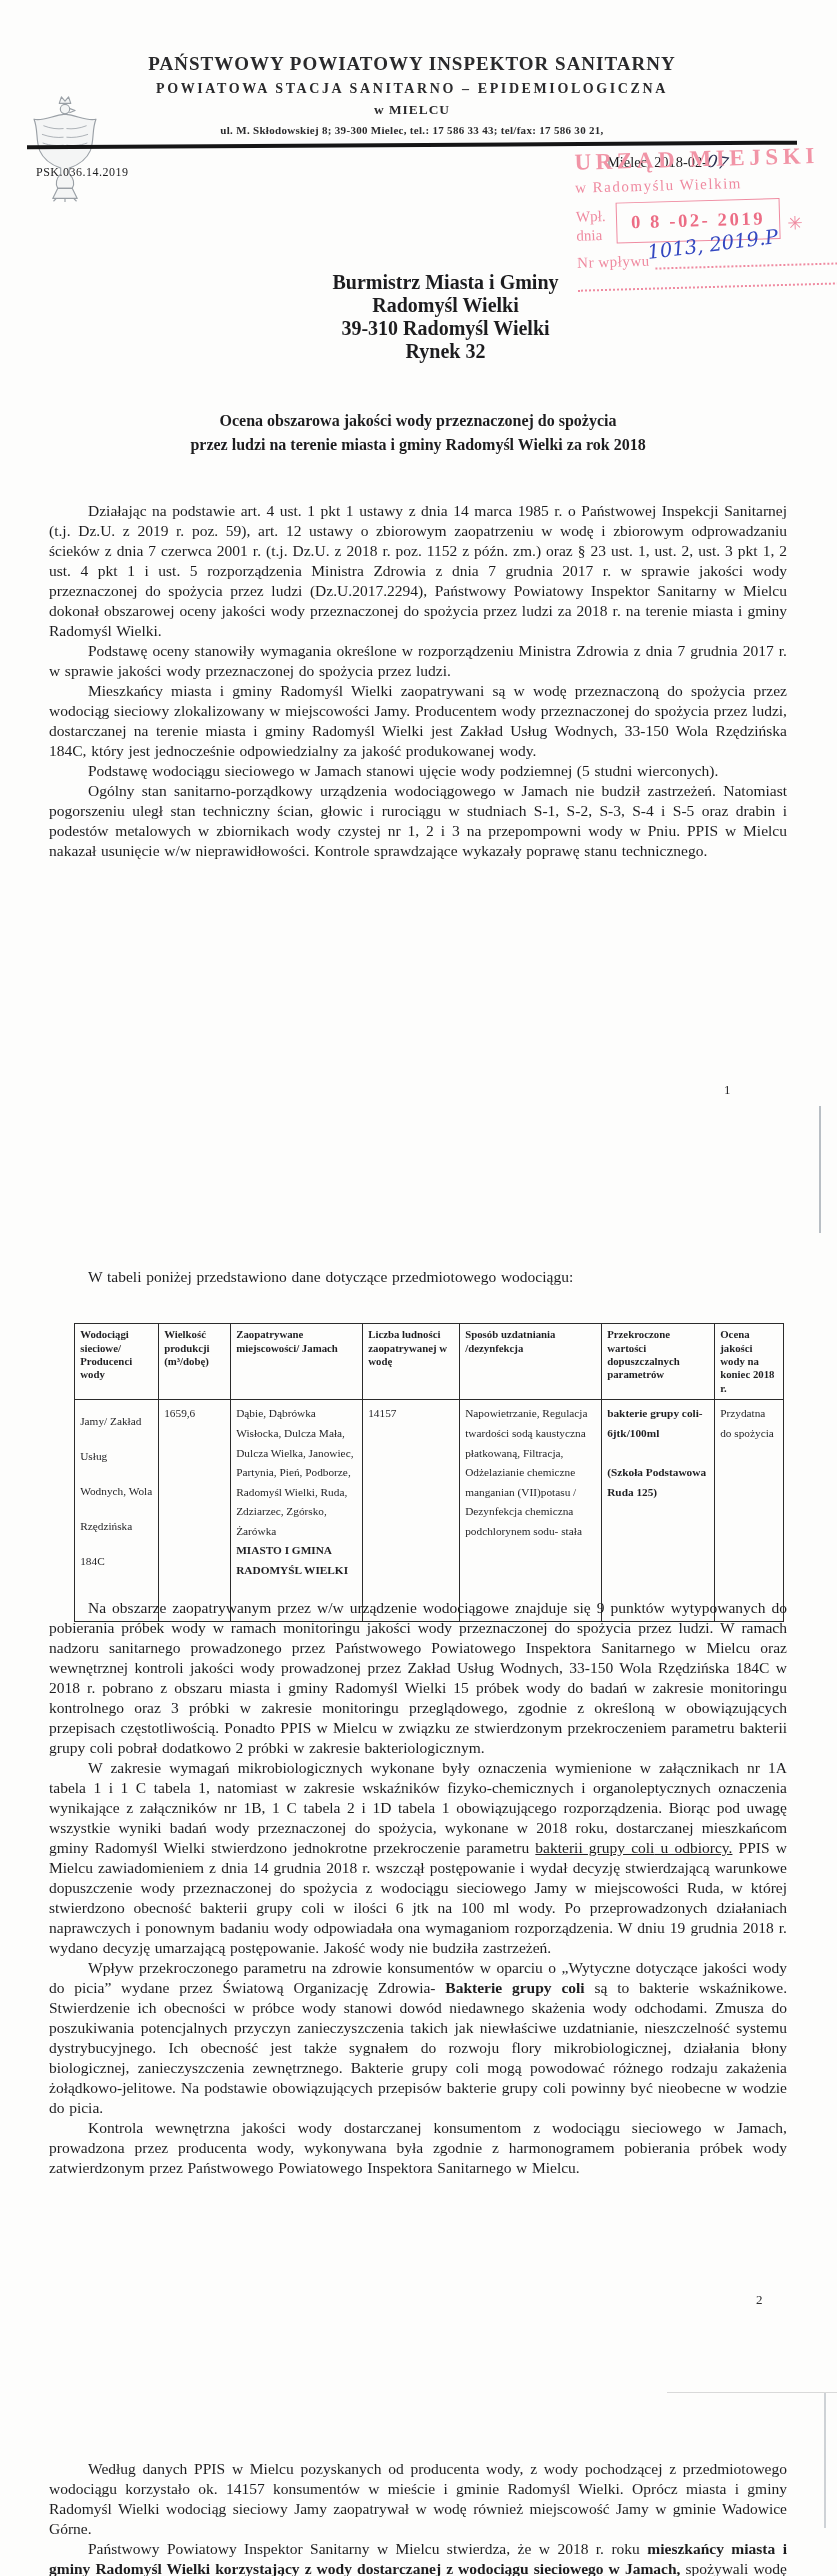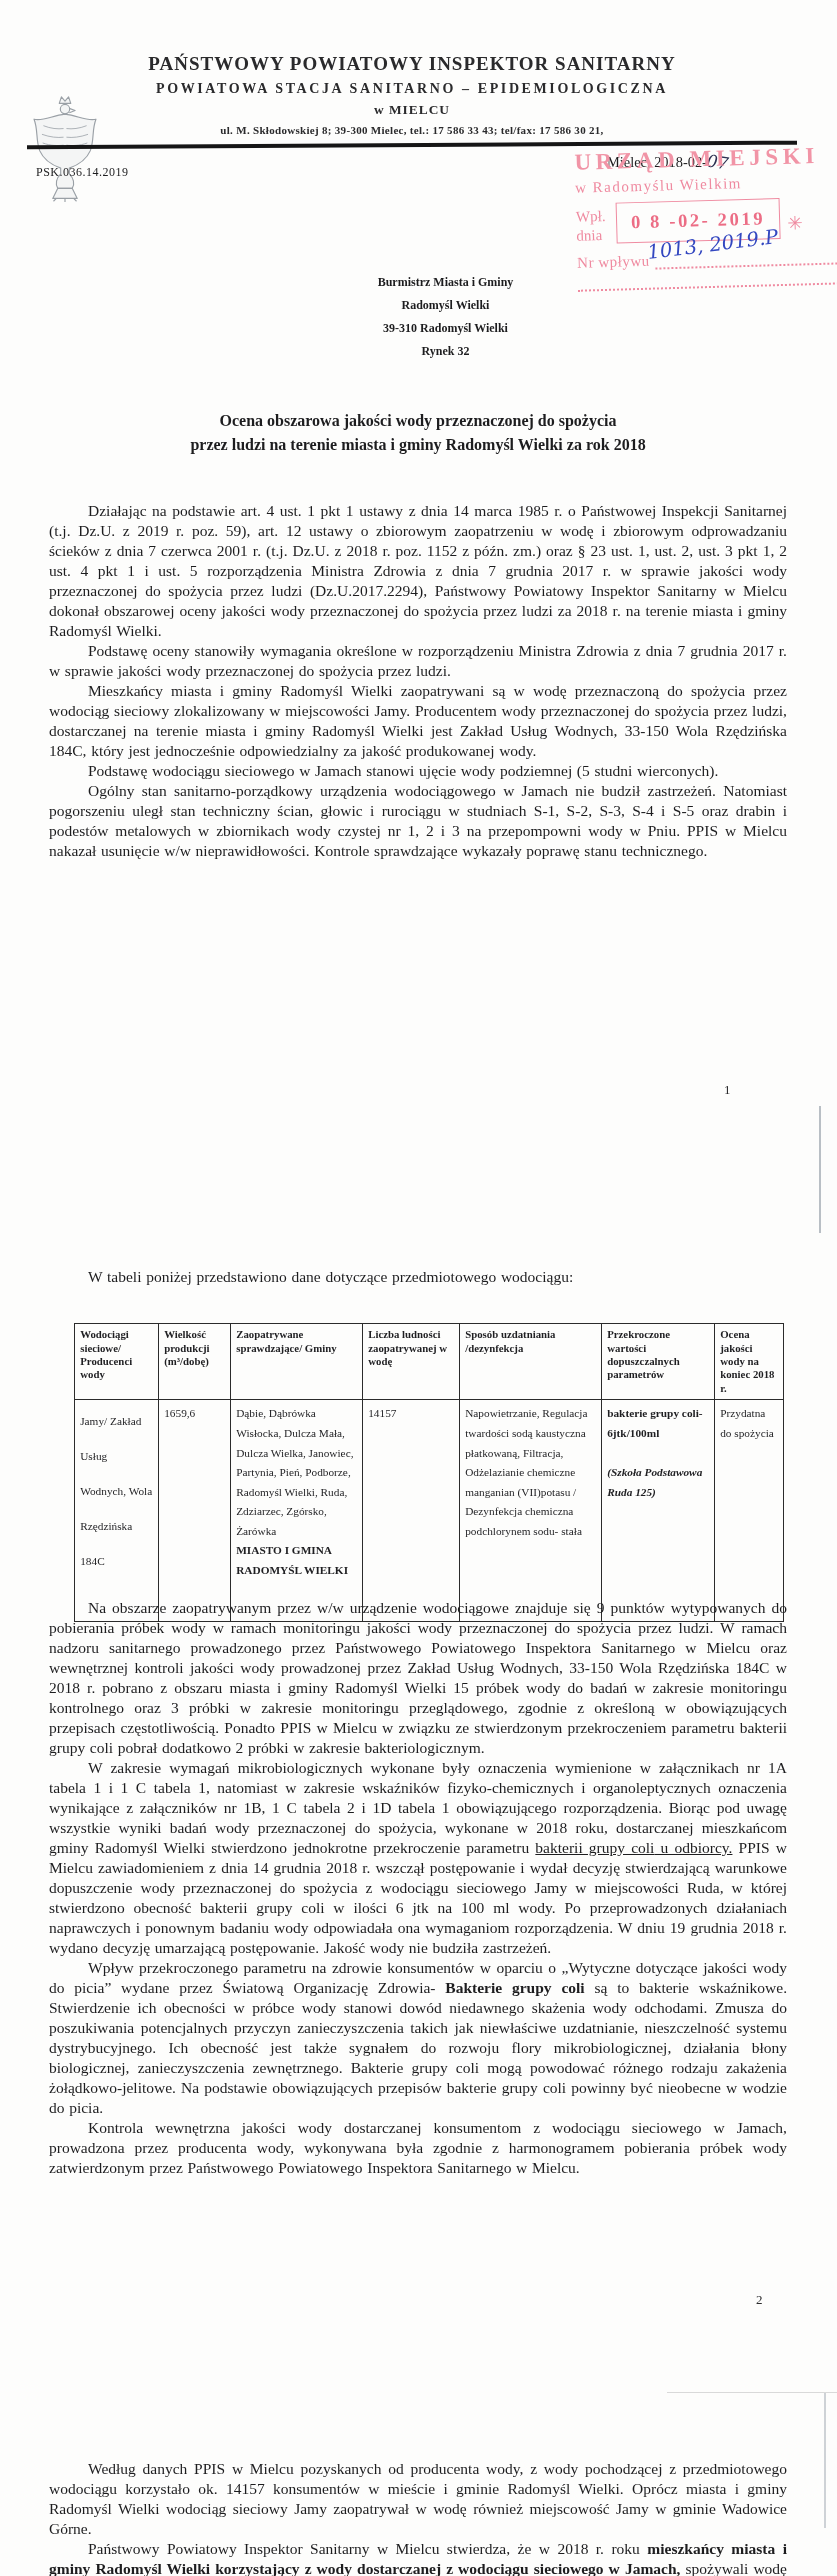--- a/index.html
+++ b/index.html
@@ -28,21 +28,21 @@
   .s1-row{display:flex;align-items:stretch;margin-top:7.2px;}
   .s1-wpl{font-size:15px;line-height:18.5px;width:40px;flex:none;padding-top:4.1px;}
   .s1-datebox{border:1.5px solid #ef8aa0;flex:none;width:162px;display:flex;align-items:center;justify-content:center;}
   .s1-date{font-size:18.5px;font-weight:700;letter-spacing:2.6px;color:#ec6d85;white-space:nowrap;}
   .s1-star{font-size:18.5px;flex:none;padding:14.4px 0 0 7.2px;}
   .s1-nr{display:flex;align-items:flex-end;margin-top:9.3px;font-size:15px;letter-spacing:0.5px;}
   .s1-dotfill{flex:1;border-bottom:2.1px dotted #ef8aa0;margin-left:5.2px;height:15.5px;}
   .s1-dots2{margin-top:15.5px;border-bottom:2.1px dotted #ef8aa0;height:2.1px;width:100%;}
   .s1-hand{left:647px;top:233px;font-size:19.6px;font-style:italic;color:#3347c0;transform:rotate(-7deg);white-space:nowrap;font-family:"DejaVu Serif",serif;}
   
-  .recipient{left:286px;top:271px;width:319px;text-align:center;font-weight:700;font-size:12px;line-height:23px;}
+  .recipient{left:286px;top:271px;width:319px;text-align:center;font-weight:700;font-size:20px;line-height:23px;}
   .doctitle{left:100px;top:409px;width:636px;text-align:center;font-weight:700;font-size:16px;line-height:24px;}
   
   .bodyblock{width:738px;left:49px;font-size:15.5px;line-height:20px;text-align:justify;word-spacing:0.8px;}
   .bodyblock p{margin:0;text-indent:39px;}
   .it{}
   .bd{font-weight:700;}
   .un{text-decoration:underline;}
   .pagenum{font-size:13px;color:#2a2a2c;}
   
   .tbl{left:74px;top:1291px;width:709px;border-collapse:collapse;table-layout:fixed;font-size:11.3px;color:#1f1f22;margin-top:32px;}
@@ -136,41 +136,41 @@
       <col style="width:132px">
       <col style="width:97px">
       <col style="width:142px">
       <col style="width:113px">
       <col style="width:69px">
   </colgroup>
   <thead>
     <tr style="height:73px;">
       <th>Wodociągi sieciowe/ Producenci wody</th>
       <th>Wielkość produkcji (m³/dobę)</th>
-      <th>Zaopatrywane sprawdzające/ Gminy</th>
+      <th>Zaopatrywane miejscowości/ Jamach</th>
       <th>Liczba ludności zaopatrywanej w wodę</th>
       <th>Sposób uzdatniania /dezynfekcja</th>
       <th>Przekroczone wartości dopuszczalnych parametrów</th>
       <th>Ocena jakości wody na koniec 2018 r.</th>
     </tr>
   </thead>
   <tbody>
     <tr>
       <td style="line-height:35px;">Jamy/ Zakład Usług Wodnych, Wola Rzędzińska 184C</td>
       <td>1659,6</td>
       <td>
         <span>Dąbie, Dąbrówka Wisłocka, Dulcza Mała, Dulcza Wielka, Janowiec, Partynia, Pień, Podborze, Radomyśl Wielki, Ruda, Zdziarzec, Zgórsko, Żarówka</span>
         <span class="bd blockspan">MIASTO I GMINA RADOMYŚL WIELKI</span>
       </td>
       <td>14157</td>
       <td>Napowietrzanie, Regulacja twardości sodą kaustyczna płatkowaną, Filtracja, Odżelazianie chemiczne manganian (VII)potasu / Dezynfekcja chemiczna podchlorynem sodu- stała</td>
       <td>
         <span class="bd it">bakterie grupy coli-</span>
         <span class="bd blockspan">6jtk/100ml</span>
-        <span class="bd blockspan" style="margin-top:19.6px;font-style:italic;">(Szkoła Podstawowa Ruda 125)</span>
+        <span class="bd blockspan" style="margin-top:19.6px;">(Szkoła Podstawowa Ruda 125)</span>
       </td>
       <td>Przydatna do spożycia</td>
     </tr>
   </tbody>
 </table>
 
 <div class="abs bodyblock" style="top:1598px;">
   <p><span>Na obszarze zaopatrywanym przez w/w urządzenie wodociągowe znajduje się 9 punktów wytypowanych do pobierania próbek wody w ramach monitoringu jakości wody przeznaczonej do spożycia przez ludzi. W ramach nadzoru sanitarnego prowadzonego przez Państwowego Powiatowego Inspektora Sanitarnego w Mielcu oraz wewnętrznej kontroli jakości wody prowadzonej przez Zakład Usług Wodnych, 33-150 Wola Rzędzińska 184C w 2018 r. pobrano z obszaru miasta i gminy Radomyśl Wielki 15 próbek wody do badań w zakresie monitoringu kontrolnego oraz 3 próbki w zakresie monitoringu przeglądowego, zgodnie z określoną w obowiązujących przepisach częstotliwością. Ponadto PPIS w Mielcu w związku ze stwierdzonym przekroczeniem parametru </span><span class="it">bakterii grupy coli</span><span> pobrał dodatkowo 2 próbki w zakresie bakteriologicznym.</span></p>
   <p><span>W zakresie wymagań mikrobiologicznych wykonane były oznaczenia wymienione w załącznikach nr 1A tabela 1 i 1 C tabela 1, natomiast w zakresie wskaźników fizyko-chemicznych i organoleptycznych oznaczenia wynikające z załączników nr 1B, 1 C tabela 2 i 1D tabela 1 obowiązującego rozporządzenia. Biorąc pod uwagę wszystkie wyniki badań wody przeznaczonej do spożycia, wykonane w 2018 roku, dostarczanej mieszkańcom gminy Radomyśl Wielki stwierdzono jednokrotne przekroczenie parametru </span><span class="it un">bakterii grupy coli</span><span class="un"> u odbiorcy.</span><span> PPIS w Mielcu zawiadomieniem z dnia 14 grudnia 2018 r. wszczął postępowanie i wydał decyzję stwierdzającą warunkowe dopuszczenie wody przeznaczonej do spożycia z wodociągu sieciowego Jamy w miejscowości Ruda, w której stwierdzono obecność </span><span class="it">bakterii grupy coli</span><span> w ilości 6 jtk na 100 ml wody. Po przeprowadzonych działaniach naprawczych i ponownym badaniu wody odpowiadała ona wymaganiom rozporządzenia. W dniu 19 grudnia 2018 r. wydano decyzję umarzającą postępowanie. Jakość wody nie budziła zastrzeżeń.</span></p>
   <p><span>Wpływ przekroczonego parametru na zdrowie konsumentów w oparciu o „Wytyczne dotyczące jakości wody do picia” wydane przez Światową Organizację Zdrowia- </span><span class="bd it">Bakterie grupy coli</span><span> są to bakterie wskaźnikowe. Stwierdzenie ich obecności w próbce wody stanowi dowód niedawnego skażenia wody odchodami. Zmusza do poszukiwania potencjalnych przyczyn zanieczyszczenia takich jak niewłaściwe uzdatnianie, nieszczelność systemu dystrybucyjnego. Ich obecność jest także sygnałem do rozwoju flory mikrobiologicznej, działania błony biologicznej, zanieczyszczenia zewnętrznego. Bakterie grupy coli mogą powodować różnego rodzaju zakażenia żołądkowo-jelitowe. Na podstawie obowiązujących przepisów bakterie grupy coli powinny być nieobecne w wodzie do picia.</span></p>

